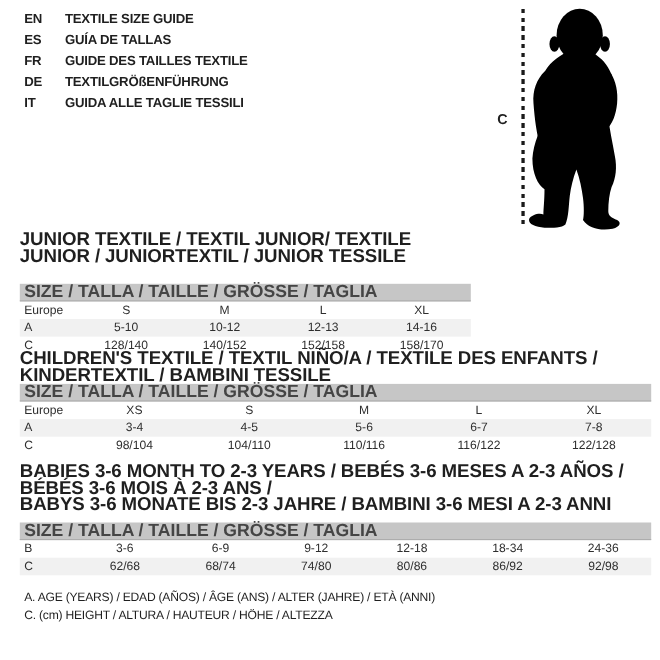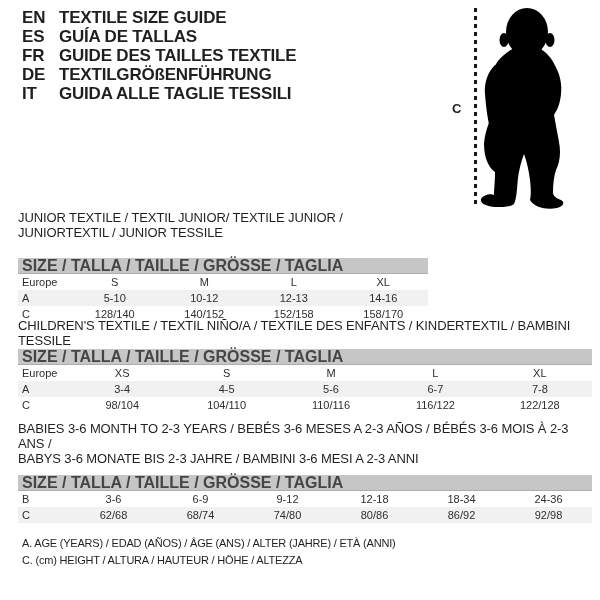--- a/index.html
+++ b/index.html
@@ -3,35 +3,35 @@
 <meta charset="utf-8">
 <style>
   html,body{margin:0;padding:0}
   body{
     width:600px;height:600px;position:relative;overflow:hidden;
     background:#ffffff;color:#1f1f1f;
     font-family:"Liberation Sans",sans-serif;
     -webkit-font-smoothing:antialiased;
   }
   
-  .lang-block{position:absolute;top:8px;left:22px;font-size:17px;font-weight:bold;
+  .lang-block{position:absolute;top:8px;left:22px;font-size:12px;font-weight:bold;
     line-height:19px;letter-spacing:-0.2px}
   .lang-row{display:flex}
   .lang-code{width:37px}
   
   .dash-line{position:absolute;left:474px;top:8px;width:3px;height:198px;
     background:repeating-linear-gradient(to bottom,#1a1a1a 0 4px,transparent 4px 8px)}
   .c-marker{position:absolute;left:452px;top:101px;font-size:13px;font-weight:bold}
   .silhouette{position:absolute;left:473px;top:2px}
   
   .tsec{position:absolute;left:18px;width:574px}
   .tsec-0{top:210px;width:410px}
   .tsec-1{top:318px}
   .tsec-2{top:421px}
-  .tbl-title{font-weight:normal;font-size:13px;line-height:15px;letter-spacing:-0.1px}
+  .tbl-title{font-weight:bold;font-size:17px;line-height:15px;letter-spacing:-0.1px}
   .tsec-0 .tbl-title{margin-bottom:18px}
   .tsec-1 .tbl-title{margin-bottom:1px}
   .tsec-2 .tbl-title{margin-bottom:9px}
   .tbl-bar{height:16px;line-height:16px;background:#c6c6c6;border-bottom:1px solid #adadad;
     font-size:16px;font-weight:bold;color:#454545;padding-left:4px;box-sizing:border-box}
   .trow{display:flex;height:16px;line-height:16px;font-size:11px;color:#2e2e2e}
   .trow.shaded{background:#f1f1f1}
   .tcell{flex:1;text-align:center;white-space:nowrap}
   .tcell.lab{flex:0 0 48px;text-align:left;padding-left:4px}
   

